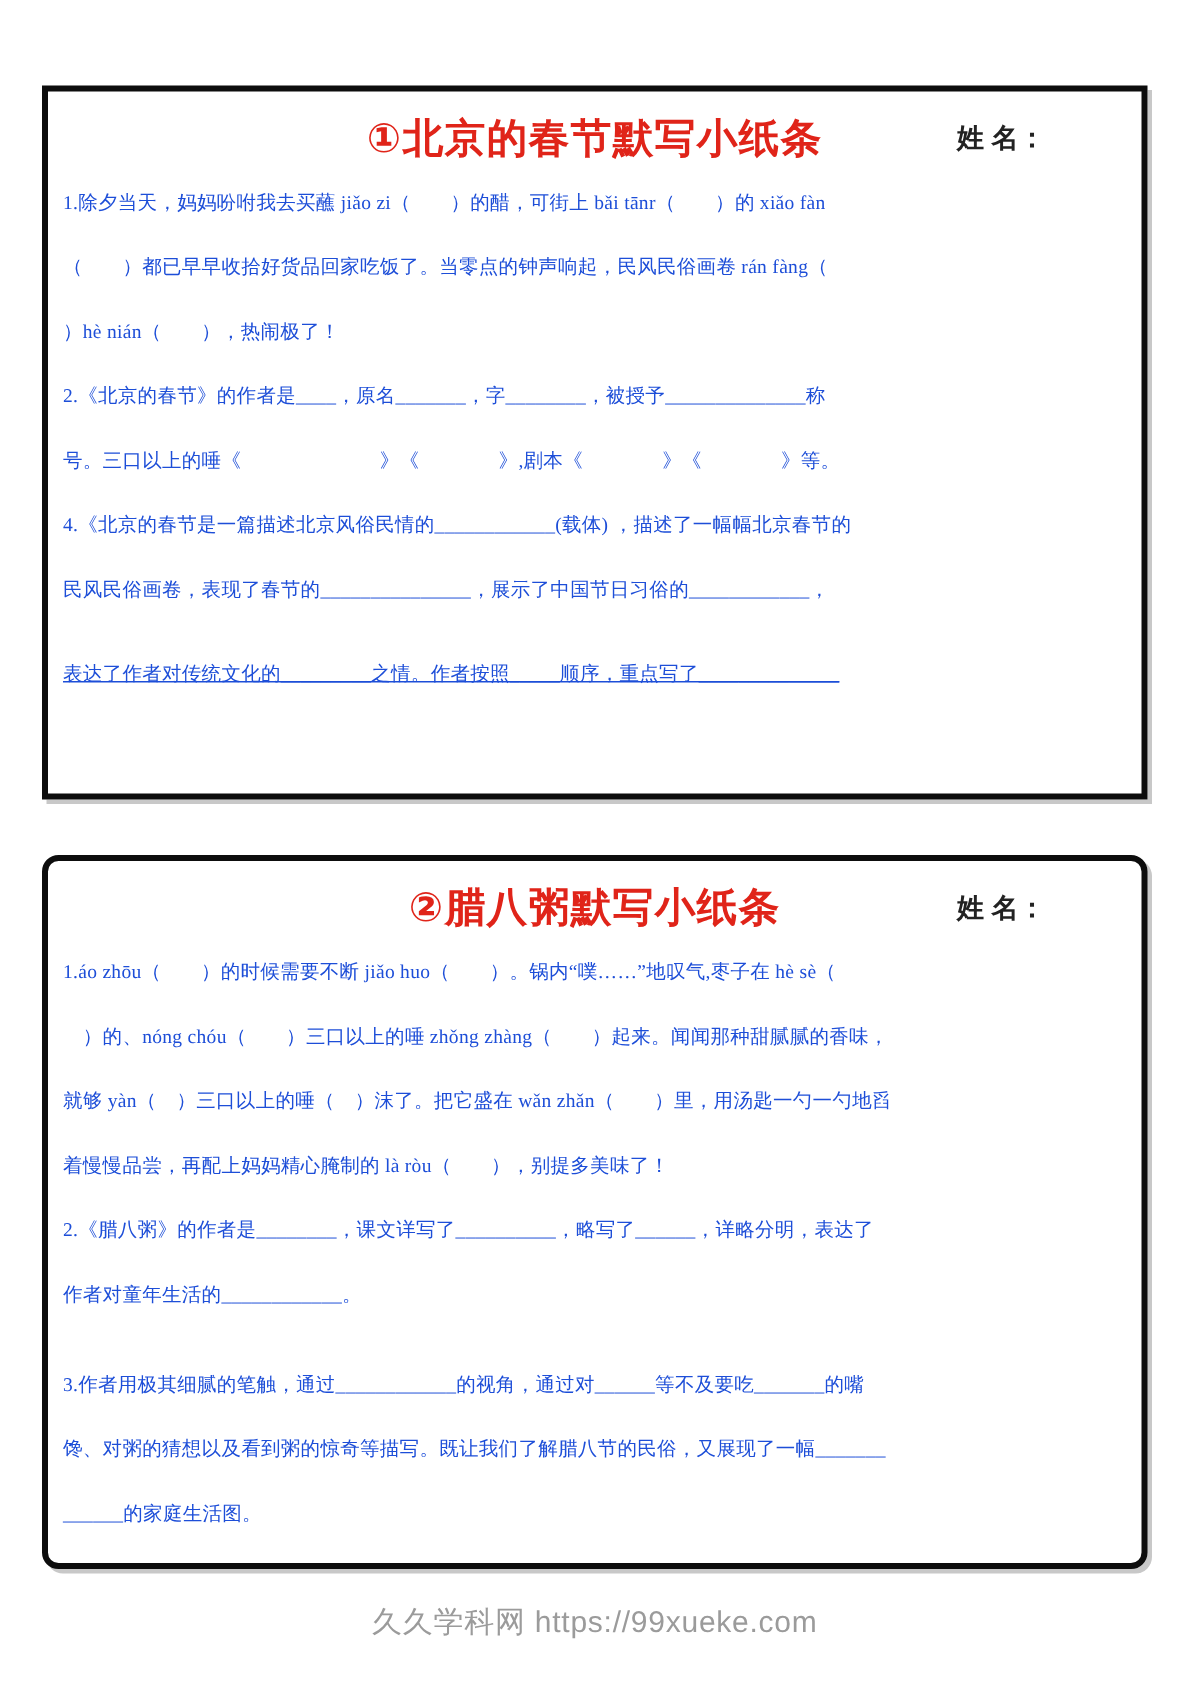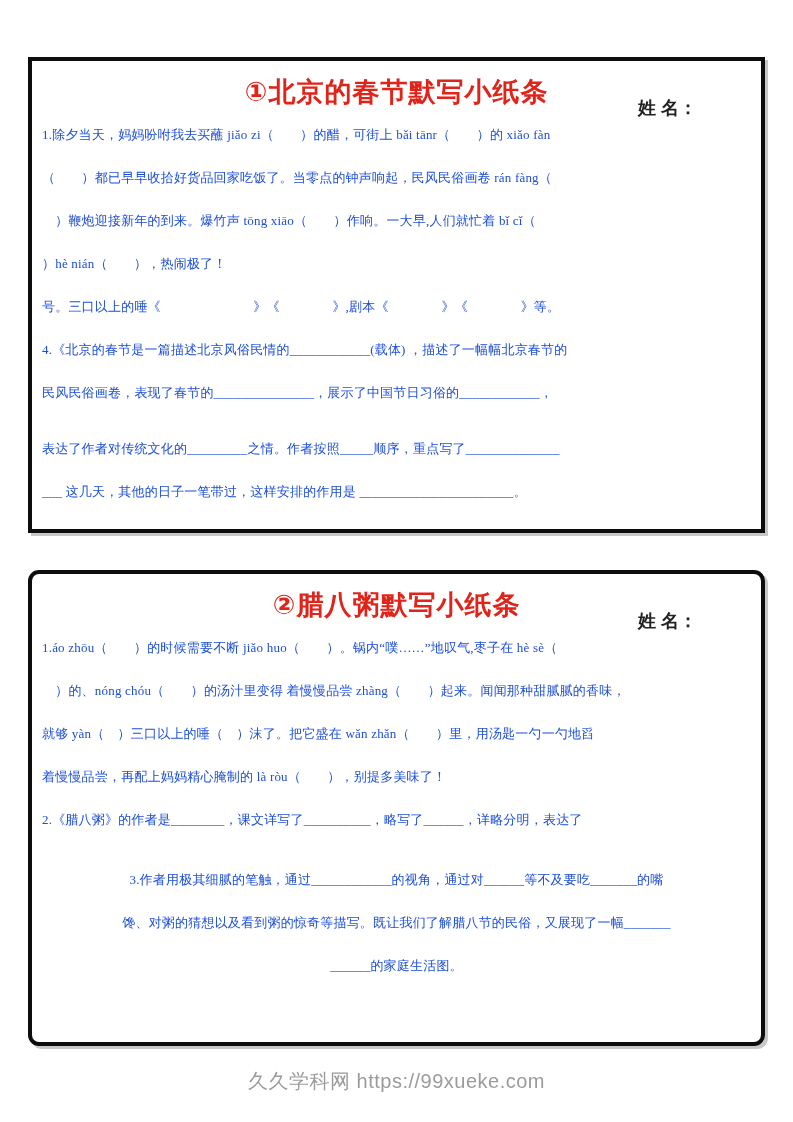--- a/index.html
+++ b/index.html
@@ -41,37 +41,37 @@
     font-family: "Liberation Sans", "DejaVu Sans", sans-serif;
     font-weight: 700;
     font-size: 27px;
     line-height: 42px;
     color: #e02419;
     letter-spacing: 1px;
   }
   .name-label {
     position: absolute;
     right: 54px;
-    top: 16px;
+    top: 0;
     font-family: "Liberation Sans", "DejaVu Sans", sans-serif;
     font-weight: 700;
     font-size: 18px;
     line-height: 42px;
     color: #222222;
   }
   .para { margin: 0; }
   .line {
     font-size: 13px;
     line-height: 43px;
     white-space: nowrap;
     letter-spacing: 0.2px;
     color: #1d4ed8;
   }
-  .gap-top { margin-top: 13px; }
-  .gap-top-lg { margin-top: 17px; text-align: center; }
+  .gap-top { margin-top: 13px; text-decoration: underline; }
+  .gap-top-lg { margin-top: 17px; }
   .footer {
     margin-top: 22px;
     text-align: center;
     font-family: "Liberation Sans", "DejaVu Sans", sans-serif;
     font-size: 20px;
     color: #9b9b9b;
     letter-spacing: 0.5px;
   }
 </style>
 </head>
@@ -80,47 +80,47 @@
 <div class="page">
 
   <section class="card card-1">
     <div class="card-header">
       <h1 class="card-title">①北京的春节默写小纸条</h1>
       <span class="name-label">姓 名：</span>
     </div>
     <div class="para">
       <div class="line">1.除夕当天，妈妈吩咐我去买蘸 jiǎo zi（　　）的醋，可街上 bǎi tānr（　　）的 xiǎo fàn</div>
       <div class="line">（　　）都已早早收拾好货品回家吃饭了。当零点的钟声响起，民风民俗画卷 rán fàng（</div>
-      <div class="line">　）鞭炮迎接新年的到来。爆竹声 tōng xiāo（　　）作响。一大早,人们就忙着 bǐ cǐ（</div>
       <div class="line">）hè nián（　　），热闹极了！</div>
     </div>
     <div class="para">
+      <div class="line">2.《北京的春节》的作者是____，原名_______，字________，被授予______________称</div>
       <div class="line">号。三口以上的唾《　　　　　　　》《　　　　》,剧本《　　　　》《　　　　》等。</div>
     </div>
     <div class="para">
       <div class="line">4.《北京的春节是一篇描述北京风俗民情的____________(载体) ，描述了一幅幅北京春节的</div>
       <div class="line">民风民俗画卷，表现了春节的_______________，展示了中国节日习俗的____________，</div>
       <div class="line gap-top">表达了作者对传统文化的_________之情。作者按照_____顺序，重点写了______________</div>
-      <div class="line">___ 这几天，其他的日子一笔带过，这样安排的作用是 _______________________。</div>
     </div>
   </section>
 
   <section class="card card-2">
     <div class="card-header">
       <h1 class="card-title">②腊八粥默写小纸条</h1>
       <span class="name-label">姓 名：</span>
     </div>
     <div class="para">
       <div class="line">1.áo zhōu（　　）的时候需要不断 jiǎo huo（　　）。锅内“噗……”地叹气,枣子在 hè sè（</div>
-      <div class="line">　）的、nóng chóu（　　）的汤汁里变得 着慢慢品尝 zhàng（　　）起来。闻闻那种甜腻腻的香味，</div>
+      <div class="line">　）的、nóng chóu（　　）三口以上的唾 zhǒng zhàng（　　）起来。闻闻那种甜腻腻的香味，</div>
       <div class="line">就够 yàn（　）三口以上的唾（　）沫了。把它盛在 wǎn zhǎn（　　）里，用汤匙一勺一勺地舀</div>
       <div class="line">着慢慢品尝，再配上妈妈精心腌制的 là ròu（　　），别提多美味了！</div>
     </div>
     <div class="para">
       <div class="line">2.《腊八粥》的作者是________，课文详写了__________，略写了______，详略分明，表达了</div>
+      <div class="line">作者对童年生活的____________。</div>
     </div>
     <div class="para gap-top-lg">
       <div class="line">3.作者用极其细腻的笔触，通过____________的视角，通过对______等不及要吃_______的嘴</div>
       <div class="line">馋、对粥的猜想以及看到粥的惊奇等描写。既让我们了解腊八节的民俗，又展现了一幅_______</div>
       <div class="line">______的家庭生活图。</div>
     </div>
   </section>
 
   <div class="footer">
     <span>久久学科网 https://99xueke.com</span>

